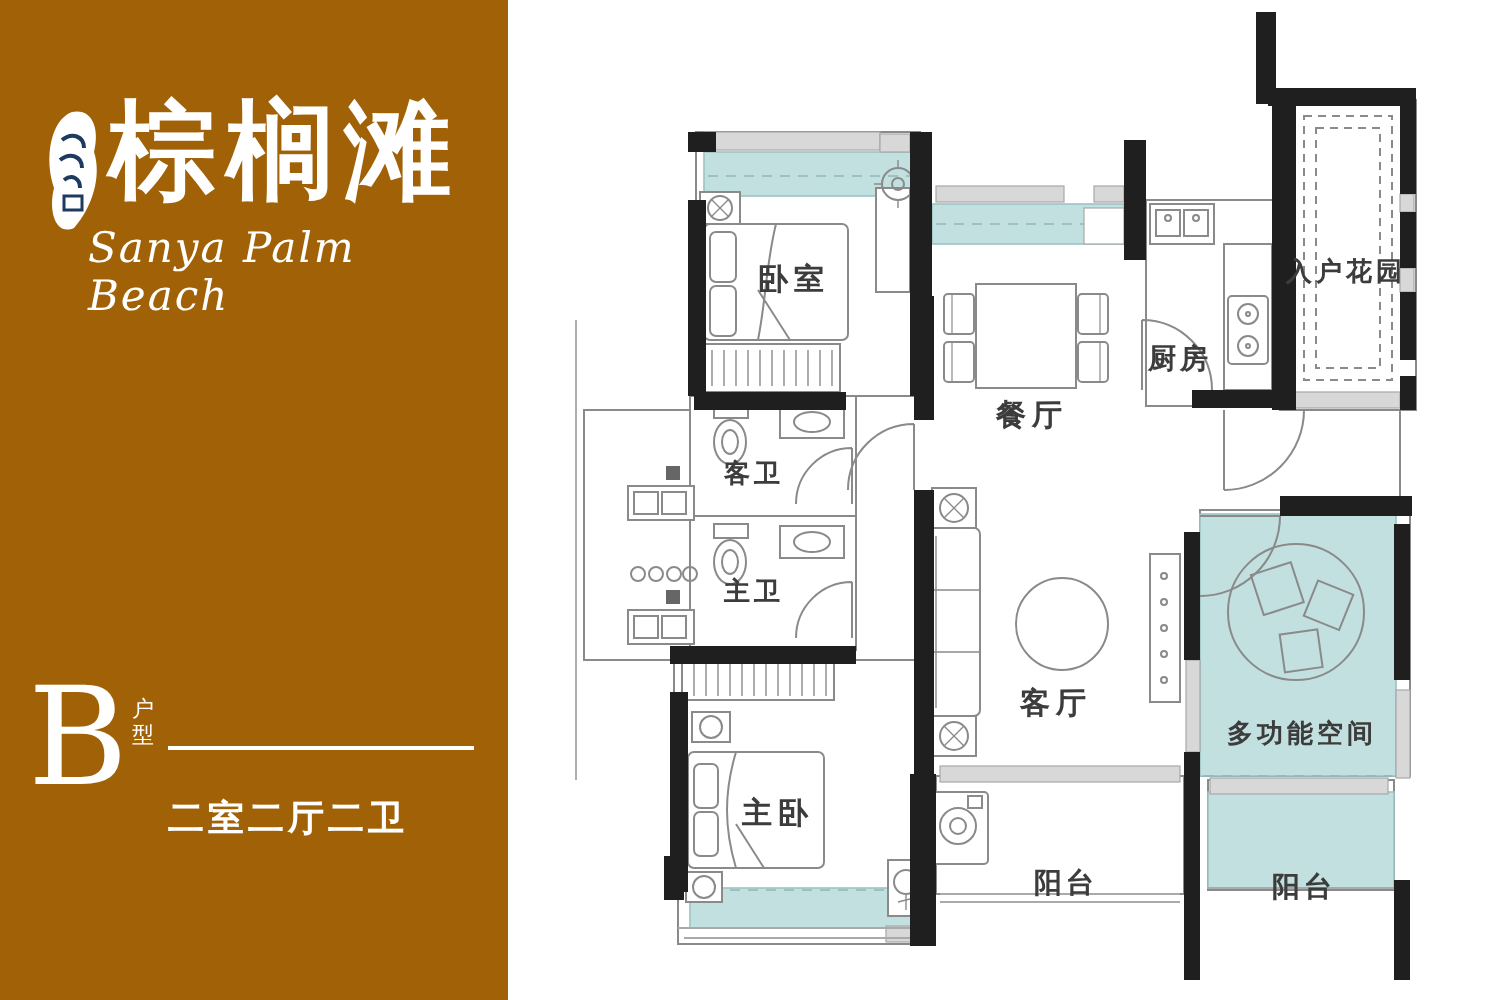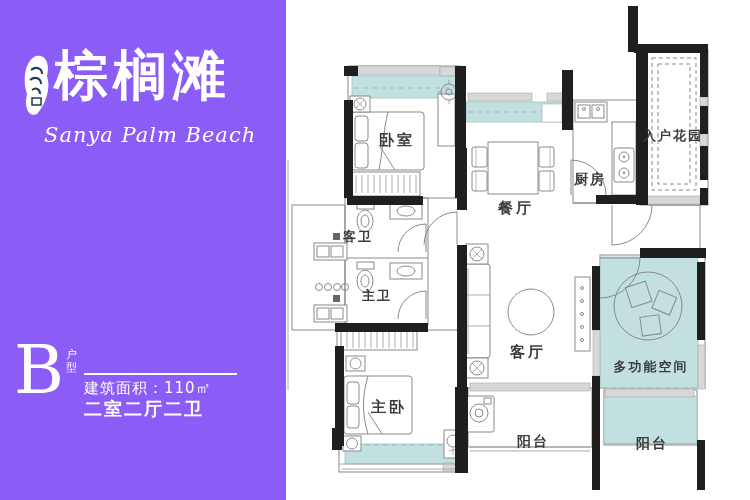--- a/index.html
+++ b/index.html
@@ -1,23 +1,23 @@
 <!DOCTYPE html>
 <html><head>
 <meta charset="utf-8">
 <style>
   html,body{margin:0;padding:0;background:#fff;}
   .stage{position:relative;width:750px;height:500px;background:#fff;overflow:hidden;
          font-family:"DejaVu Sans",sans-serif;}
   
-  .panel{position:absolute;left:0;top:0;width:286px;height:500px;background:#8b5cf6;}
+  .panel{position:absolute;left:0;top:0;width:254px;height:500px;background:#a16207;}
   .logo-cn{position:absolute;left:54px;top:48px;color:#fff;font-size:54px;font-weight:bold;
            letter-spacing:5px;font-family:"DejaVu Serif",serif;line-height:1;}
   .logo-en{position:absolute;left:44px;top:112px;color:#fff;font-size:21px;font-style:italic;
-           font-family:"DejaVu Serif",serif;letter-spacing:1px;margin-top:11px;}
+           font-family:"DejaVu Serif",serif;letter-spacing:1px;}
   .unit-letter{position:absolute;left:14px;top:336px;color:#fff;font-size:68px;line-height:1;
            font-family:"DejaVu Serif",serif;}
   .unit-type{position:absolute;left:66px;top:349px;color:#fff;font-size:11px;width:13px;
            line-height:1.15;}
   .unit-layout{position:absolute;left:84px;top:350px;color:#fff;font-size:18px;font-weight:bold;
            letter-spacing:2px;white-space:nowrap;margin-top:47px;}
   .unit-divider{position:absolute;left:84px;top:373px;width:153px;height:2px;background:#fff;}
   .unit-area{position:absolute;left:84px;top:379px;color:#fff;font-size:15px;letter-spacing:1px;
            white-space:nowrap;}
   
@@ -37,21 +37,20 @@
       <path d="M16,2 C26,0 30,10 27,22 C31,34 26,50 17,60 C8,64 4,52 7,40 C2,26 5,6 16,2 Z" fill="#fff"></path>
       <path d="M11,16 C16,12 22,14 22,20 M10,26 C15,22 21,24 21,30 M12,36 C16,33 20,35 20,40" stroke="#1c3b5e" stroke-width="2" fill="none"></path>
       <rect x="12" y="44" width="9" height="7" fill="none" stroke="#1c3b5e" stroke-width="1.5"></rect>
     </svg>
     <div class="logo-cn">棕榈滩</div>
     <div class="logo-en">Sanya Palm Beach</div>
     <div class="unit-letter">B</div>
     <div class="unit-type">户型</div>
     <div class="unit-layout">二室二厅二卫</div>
     <div class="unit-divider"></div>
-    <div class="unit-area">建筑面积：110㎡</div>
   </div>
 
   <svg width="750" height="500" viewBox="0 0 750 500">
 
     <g stroke="#8a8a8a" fill="none" stroke-width="1">
       <rect x="348" y="66" width="112" height="132"></rect>
       <rect x="345" y="198" width="83" height="127"></rect>
       <path d="M345,258 H428"></path>
       <rect x="292" y="205" width="53" height="125"></rect>
       <rect x="337" y="330" width="123" height="115"></rect>
@@ -279,21 +278,21 @@
       <path d="M457,245 L457,212 M457,212 A33,33 0 0 0 424,245"></path>
       <path d="M426,252 L426,224 M426,224 A28,28 0 0 0 398,252"></path>
       <path d="M426,319 L426,291 M426,291 A28,28 0 0 0 398,319"></path>
       <path d="M571,195 L571,160 M571,160 A35,35 0 0 1 606,195"></path>
       <path d="M612,205 L612,245 M612,245 A40,40 0 0 0 652,205"></path>
       <path d="M600,258 L640,258 M640,258 A40,40 0 0 1 600,298"></path>
     </g>
   </svg>
 
   <div class="room-label" style="left:397px;top:140px;">卧室</div>
-  <div class="room-label small" style="left:358px;top:237px;text-align:center;">客卫</div>
+  <div class="room-label small" style="left:377px;top:237px;text-align:center;">客卫</div>
   <div class="room-label small" style="left:377px;top:296px;">主卫</div>
   <div class="room-label" style="left:389px;top:407px;">主卧</div>
   <div class="room-label" style="left:516px;top:208px;text-align:center;">餐厅</div>
   <div class="room-label mid" style="left:590px;top:164px;">厨房</div>
   <div class="room-label small" style="left:673px;top:136px;">入户花园</div>
   <div class="room-label" style="left:528px;top:352px;text-align:right;">客厅</div>
   <div class="room-label small" style="left:651px;top:367px;">多功能空间</div>
   <div class="room-label mid" style="left:533px;top:426px;">阳台</div>
   <div class="room-label mid" style="left:652px;top:428px;">阳台</div>
 

